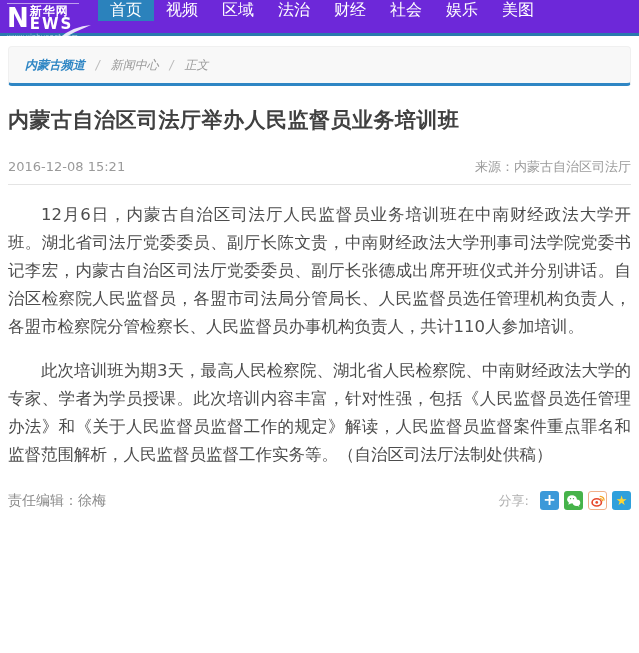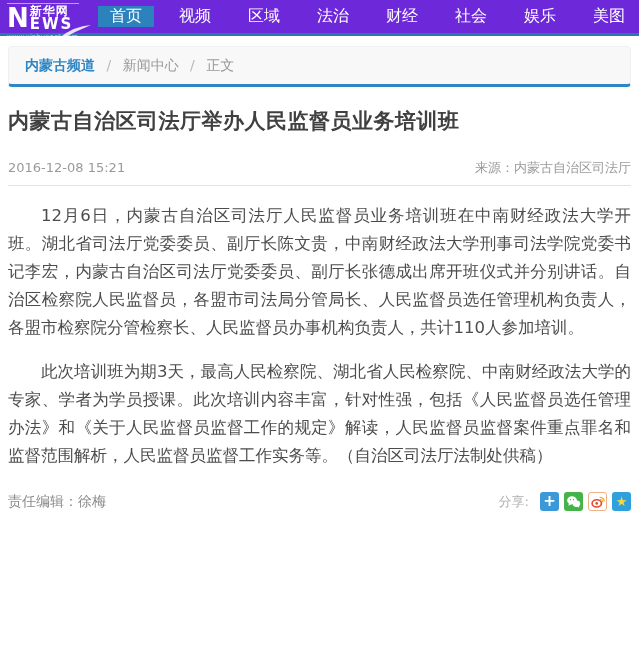--- a/index.html
+++ b/index.html
@@ -10,26 +10,26 @@
   .topnav { display:flex; align-items:stretch; height:36px; background:#6d28d9; border-bottom:3px solid #2a79ad; }
   .logo { width:98px; padding:3px 4px 2px 7px; display:flex; flex-direction:column; justify-content:center; color:#fff; position:relative; }
   .logo-top { font-size:8px; letter-spacing:1px; color:rgba(255,255,255,.85); border-bottom:1px solid rgba(255,255,255,.55); padding-bottom:1px; width:72px; }
   .logo-main { display:flex; align-items:flex-start; line-height:1; margin-top:1px; }
   .logo-n { font-size:26px; font-weight:bold; color:#fff; margin-right:1px; }
   .logo-stack { display:flex; flex-direction:column; }
   .logo-cn { font-size:12px; font-weight:bold; letter-spacing:1px; }
   .logo-ews { font-size:15px; font-weight:bold; letter-spacing:2px; }
   .logo-swoosh { position:absolute; right:6px; top:24px; }
   .logo-bottom { font-size:7px; color:rgba(255,255,255,.6); margin-top:1px; }
-  .nav-items { flex:1; display:flex; align-items:center;gap:13px; }
+  .nav-items { flex:1; display:flex; align-items:flex-start; }
   .nav-item { display:flex; align-items:center; padding:0 12px; color:#fff; font-size:16px; cursor:pointer; }
   .nav-item.active { background:#2b82bc; }
 
   
-  .crumbbar { margin:10px 8px 17px; background:#f8f8f8; border:1px solid #f0f0f0; border-bottom:3px solid #2f86c4; border-radius:4px; padding:10px 16px 9px; font-size:14px; color:#aaa; }
+  .crumbbar { margin:10px 8px 17px; background:#f8f8f8; border:1px solid #f0f0f0; border-bottom:3px solid #2f86c4; border-radius:4px; padding:10px 16px 9px; font-size:12px; color:#aaa;font-style:italic; }
   .crumb-link { color:#2f86c4; font-weight:bold; cursor:pointer; }
   .crumb-link2 { color:#999; cursor:pointer; }
   .crumb-sep { color:#bbb; margin:0 7px; }
   .crumb-cur { color:#999; }
 
   
   .content { padding:0 8px; }
   .title { margin-top:20px; font-size:21px; font-weight:bold; color:#404040; letter-spacing:.5px; }
   .meta { margin-top:24px; display:flex; justify-content:space-between; align-items:baseline; font-size:13px; color:#9a9a9a; padding-bottom:8px; }
   .divider { border:none; border-top:1px solid #e4e4e4; }

